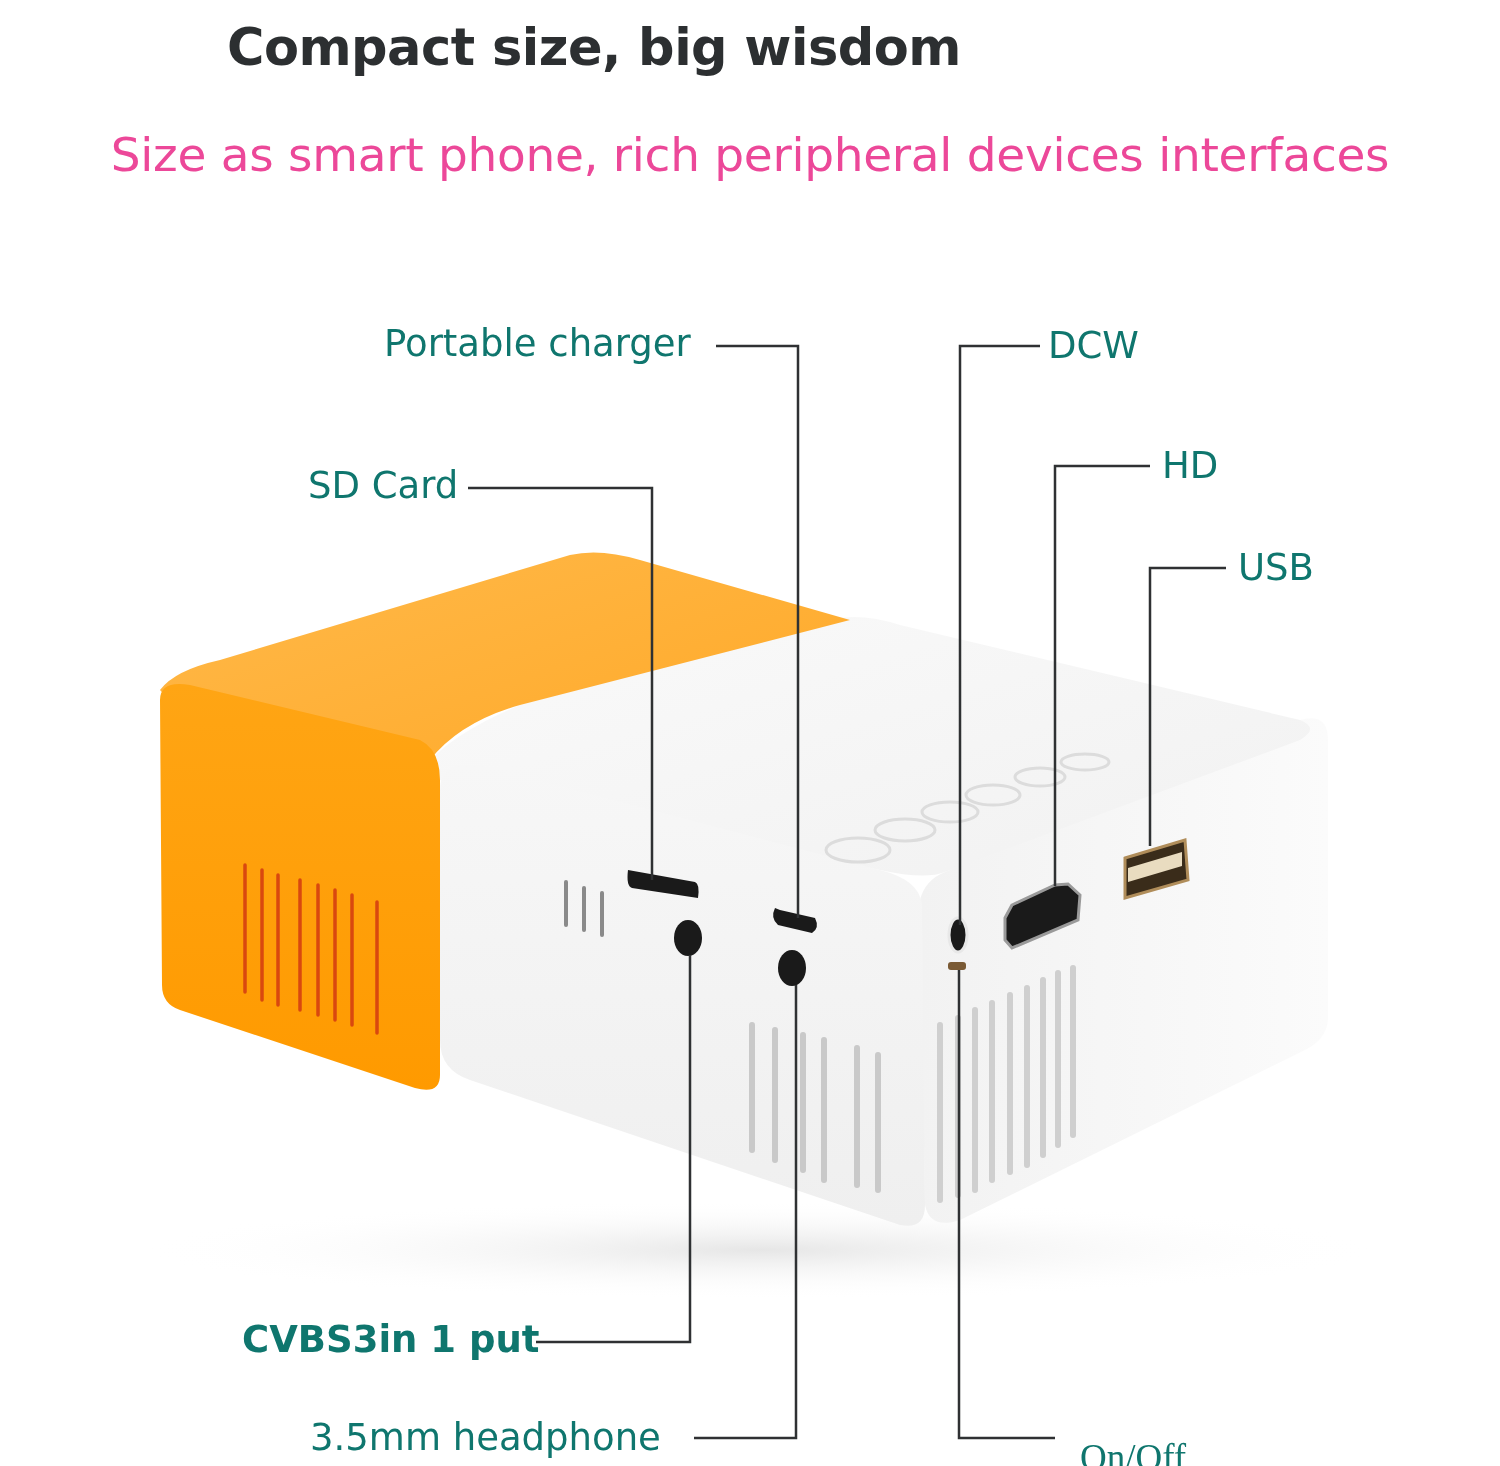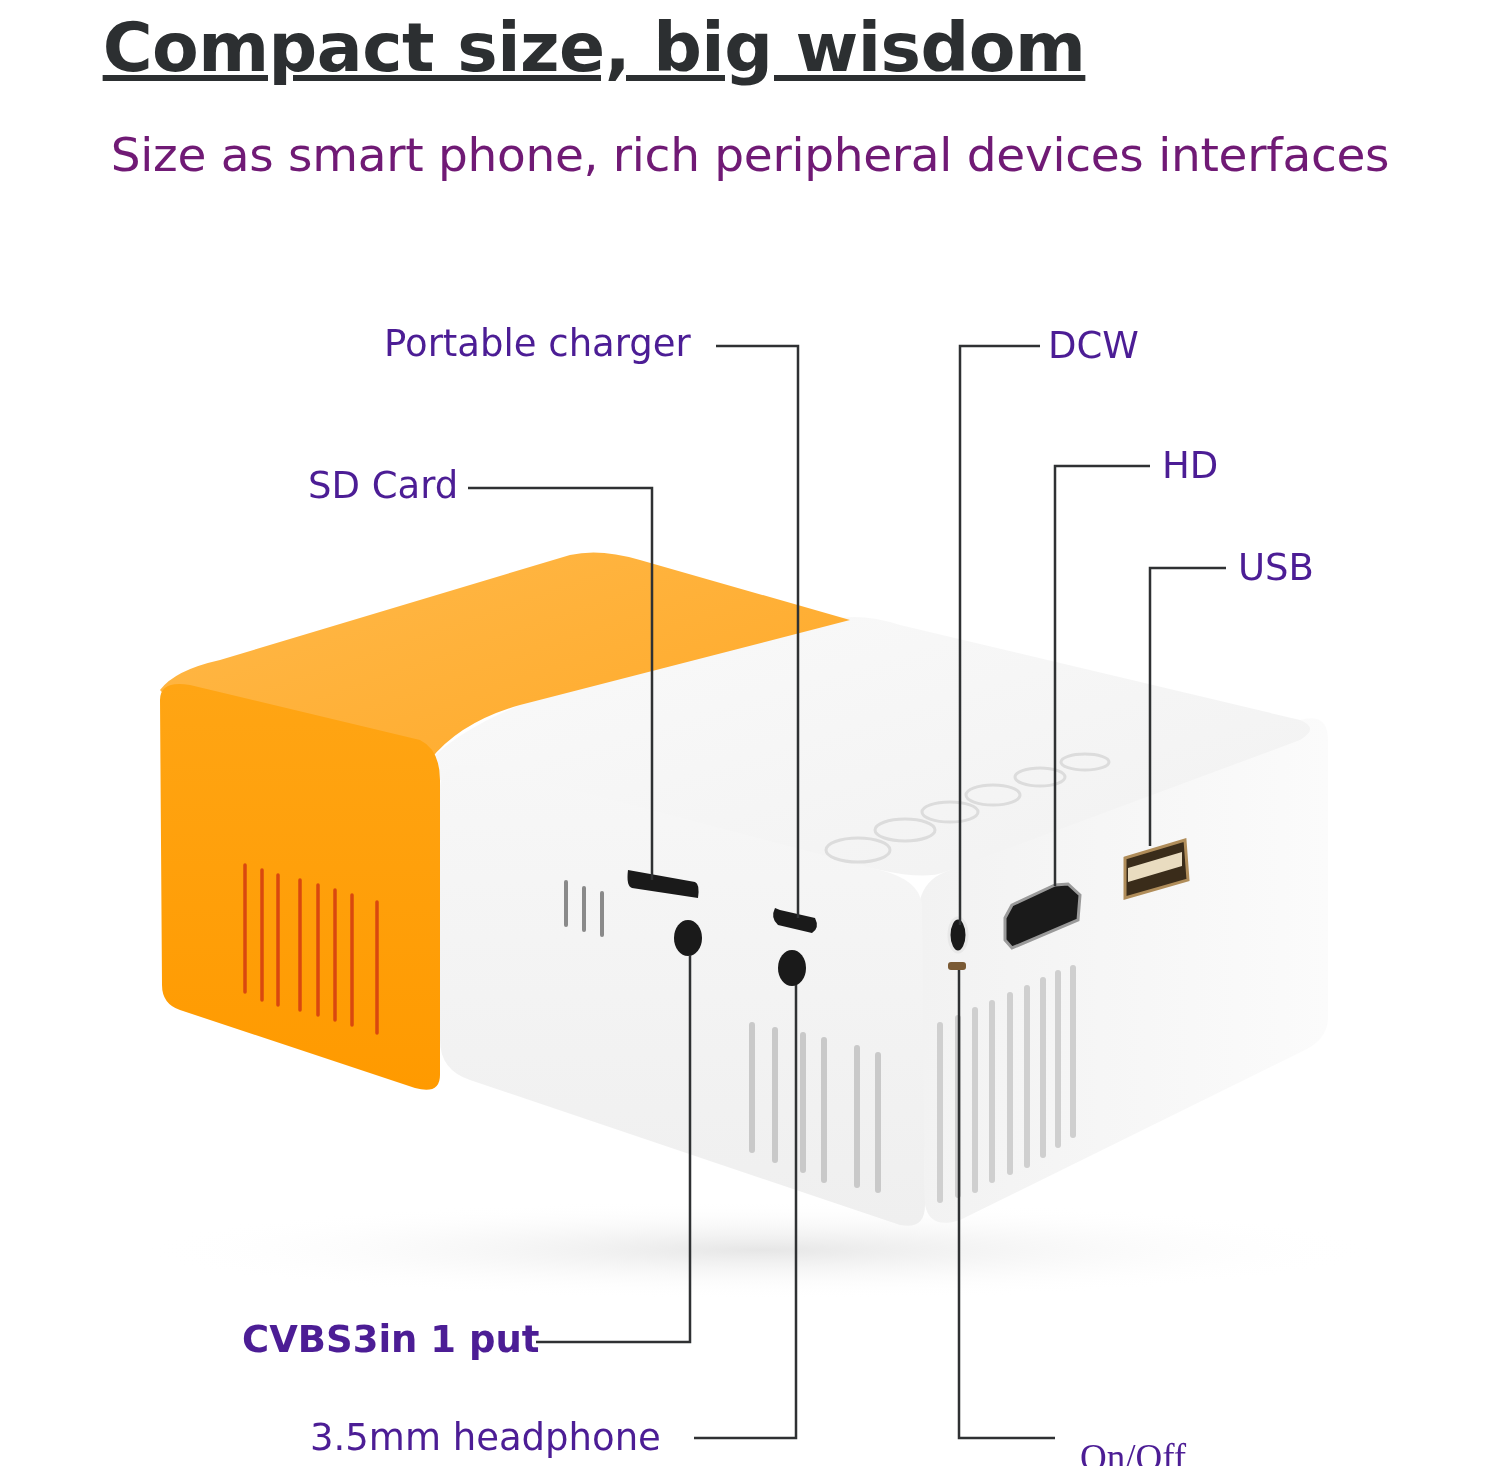--- a/index.html
+++ b/index.html
@@ -1,22 +1,22 @@
 <!DOCTYPE html>
 <html><head>
 <meta charset="utf-8">
 <style>
   html, body { margin:0; padding:0; background:#ffffff; }
   body { width:1500px; height:1466px; position:relative; overflow:hidden;
          font-family:"DejaVu Sans", "Liberation Sans", sans-serif; color:#2f3133; }
   .title { position:absolute; left:0; top:0; width:1188px; text-align:center;
-           font-size:68px; font-weight:bold; line-height:96px; color:#2c2f31; letter-spacing:-0.5px;text-decoration:underline; }
+           font-size:51px; font-weight:bold; line-height:96px; color:#2c2f31; letter-spacing:-0.5px; }
   .subtitle { position:absolute; left:0; top:120px; width:1500px; text-align:center;
-              font-size:47px; line-height:70px; color:#701a75; letter-spacing:-0.3px; }
-  .label { position:absolute; font-size:37px; line-height:44px; color:#4c1d95; white-space:nowrap; }
+              font-size:47px; line-height:70px; color:#ec4899; letter-spacing:-0.3px; }
+  .label { position:absolute; font-size:37px; line-height:44px; color:#0f766e; white-space:nowrap; }
   svg.stage { position:absolute; left:0; top:0; }
 </style>
 </head>
 <body>
 
 <div class="title">Compact size, big wisdom</div>
 <div class="subtitle">Size as smart phone, rich peripheral devices interfaces</div>
 
 <svg class="stage" width="1500" height="1466" viewBox="0 0 1500 1466">
   <defs>

